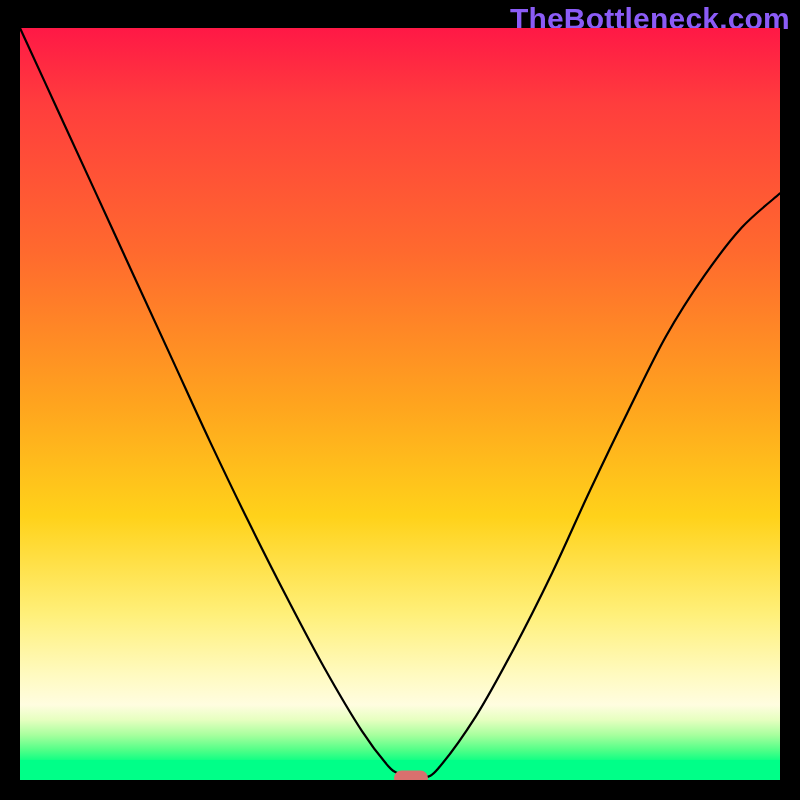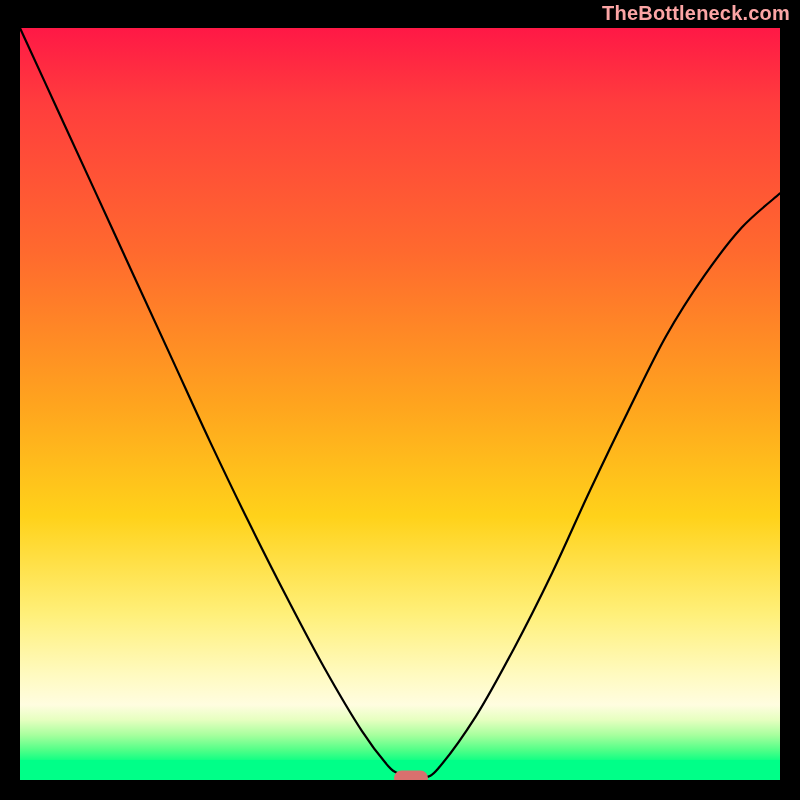--- a/index.html
+++ b/index.html
@@ -14,22 +14,22 @@
   .frame {
     position: relative;
     width: 800px;
     height: 800px;
     background: #000;
   }
   .watermark {
     position: absolute;
     top: 2px;
     right: 10px;
-    color: #fca5a5;
-    font-size: 20px;
+    color: #8b5cf6;
+    font-size: 30px;
     font-weight: 600;
     letter-spacing: 0.2px;
     user-select: none;
   }
   .plot {
     position: absolute;
     left: 20px;
     top: 28px;
     width: 760px;
     height: 752px;

